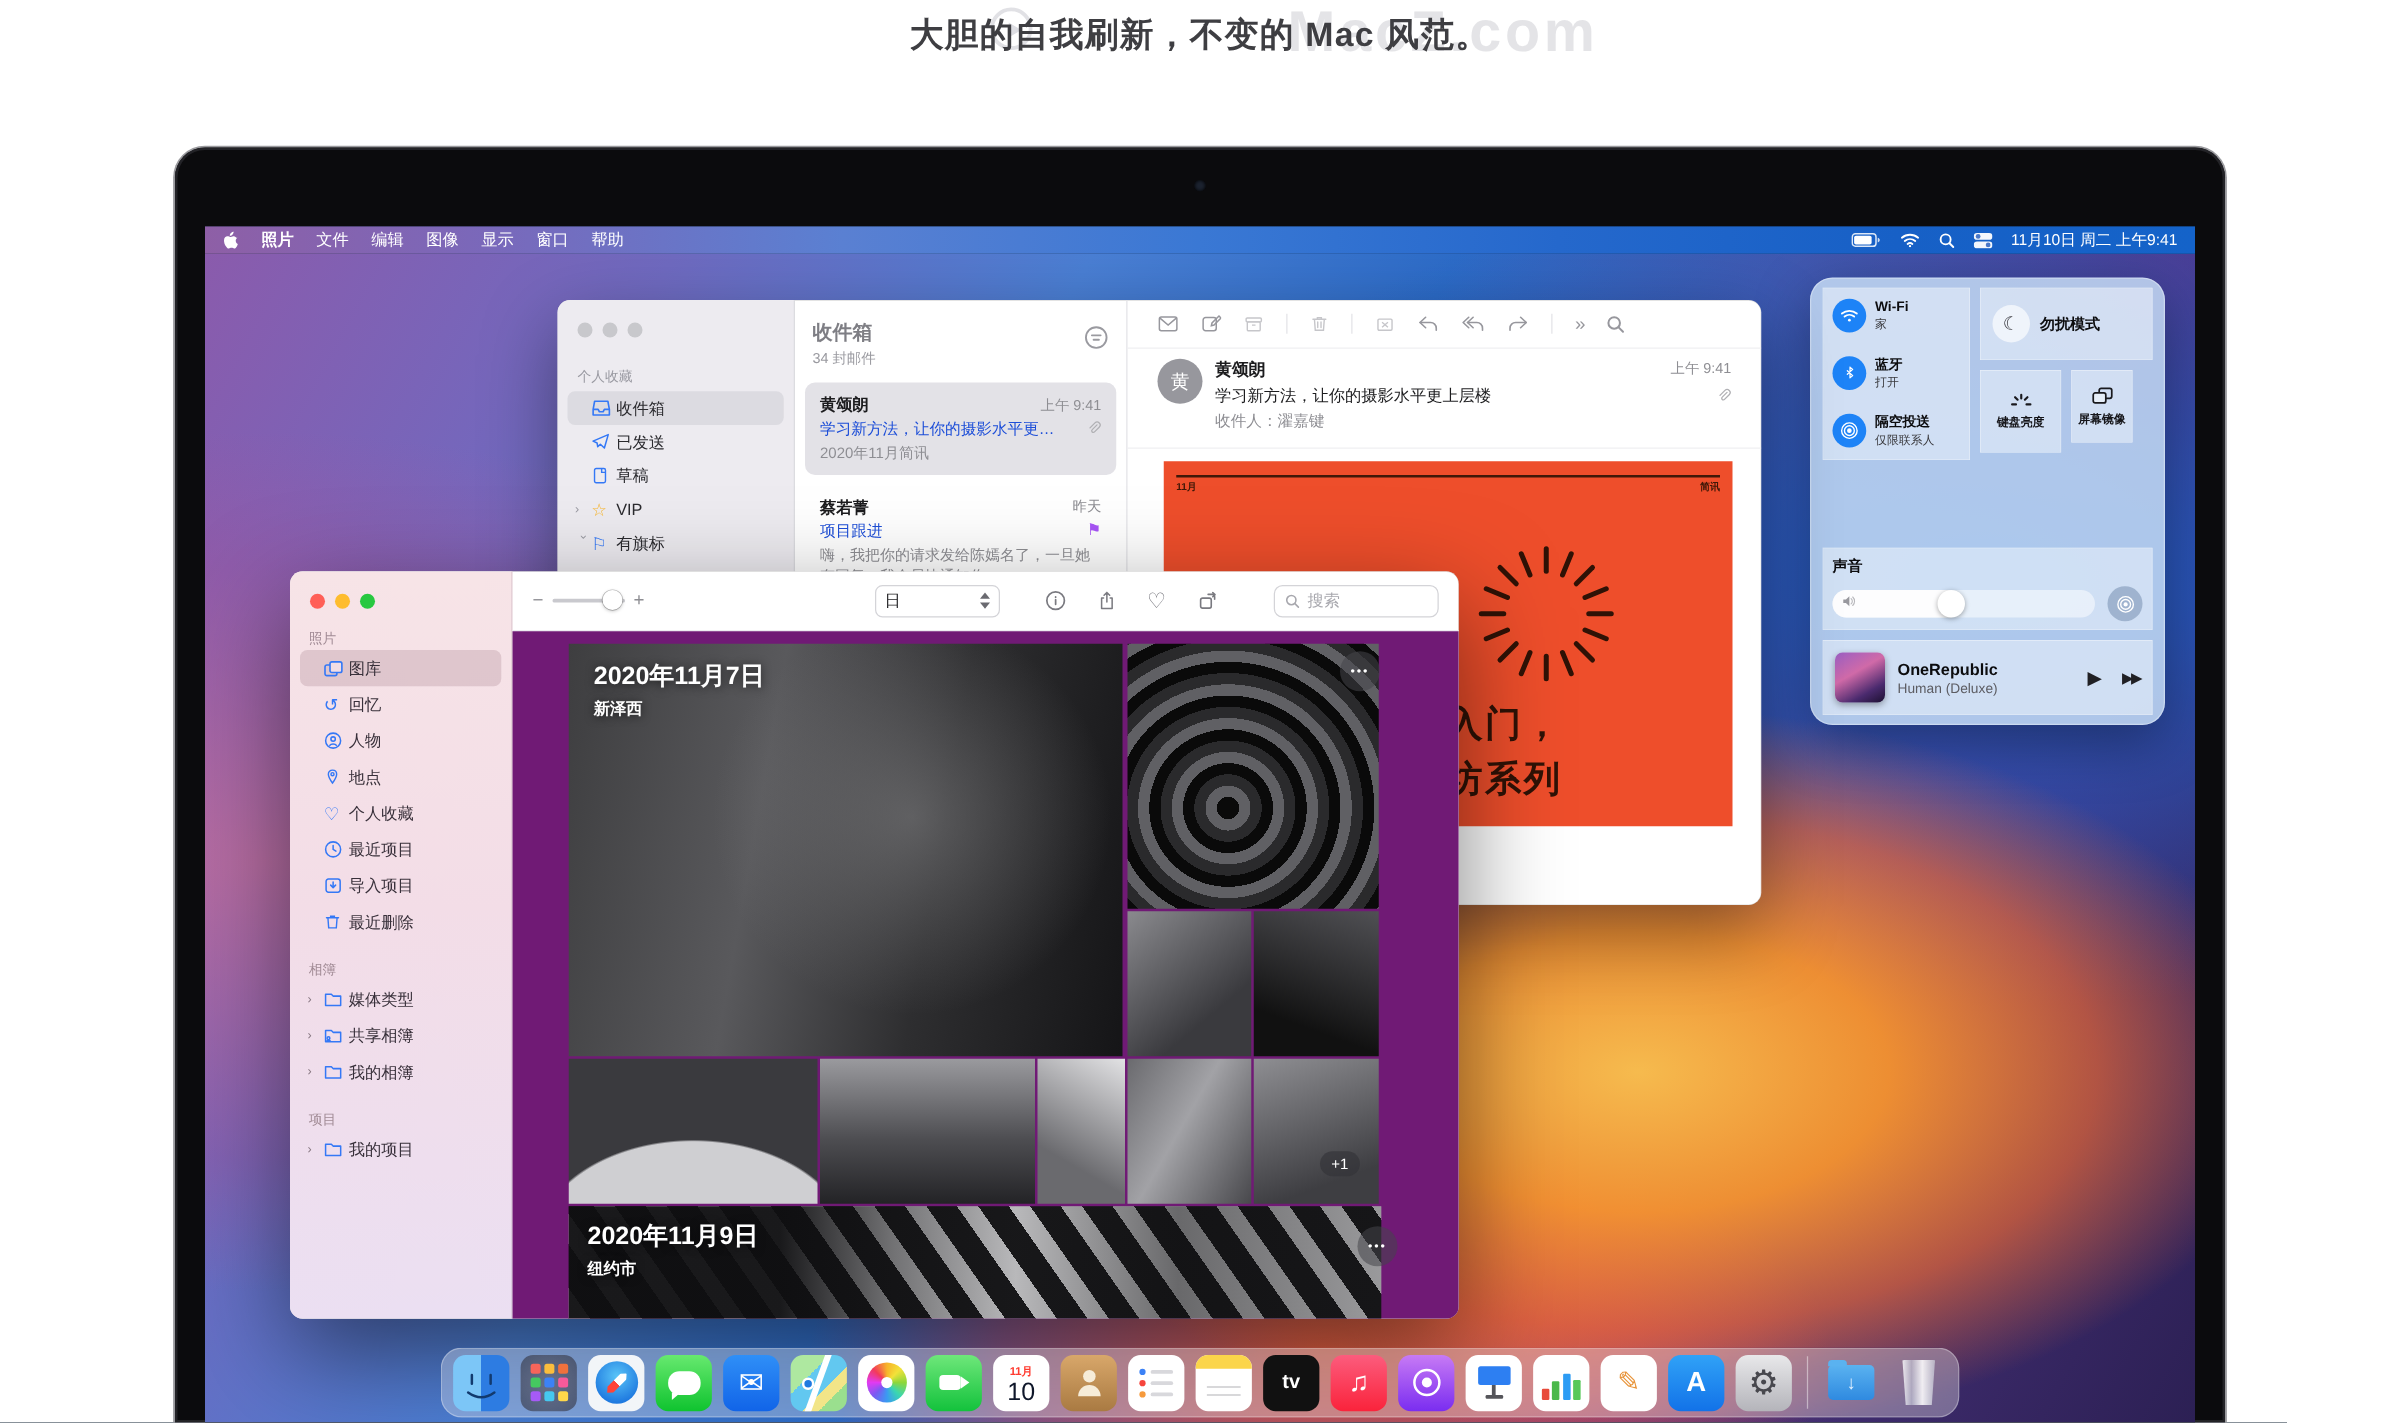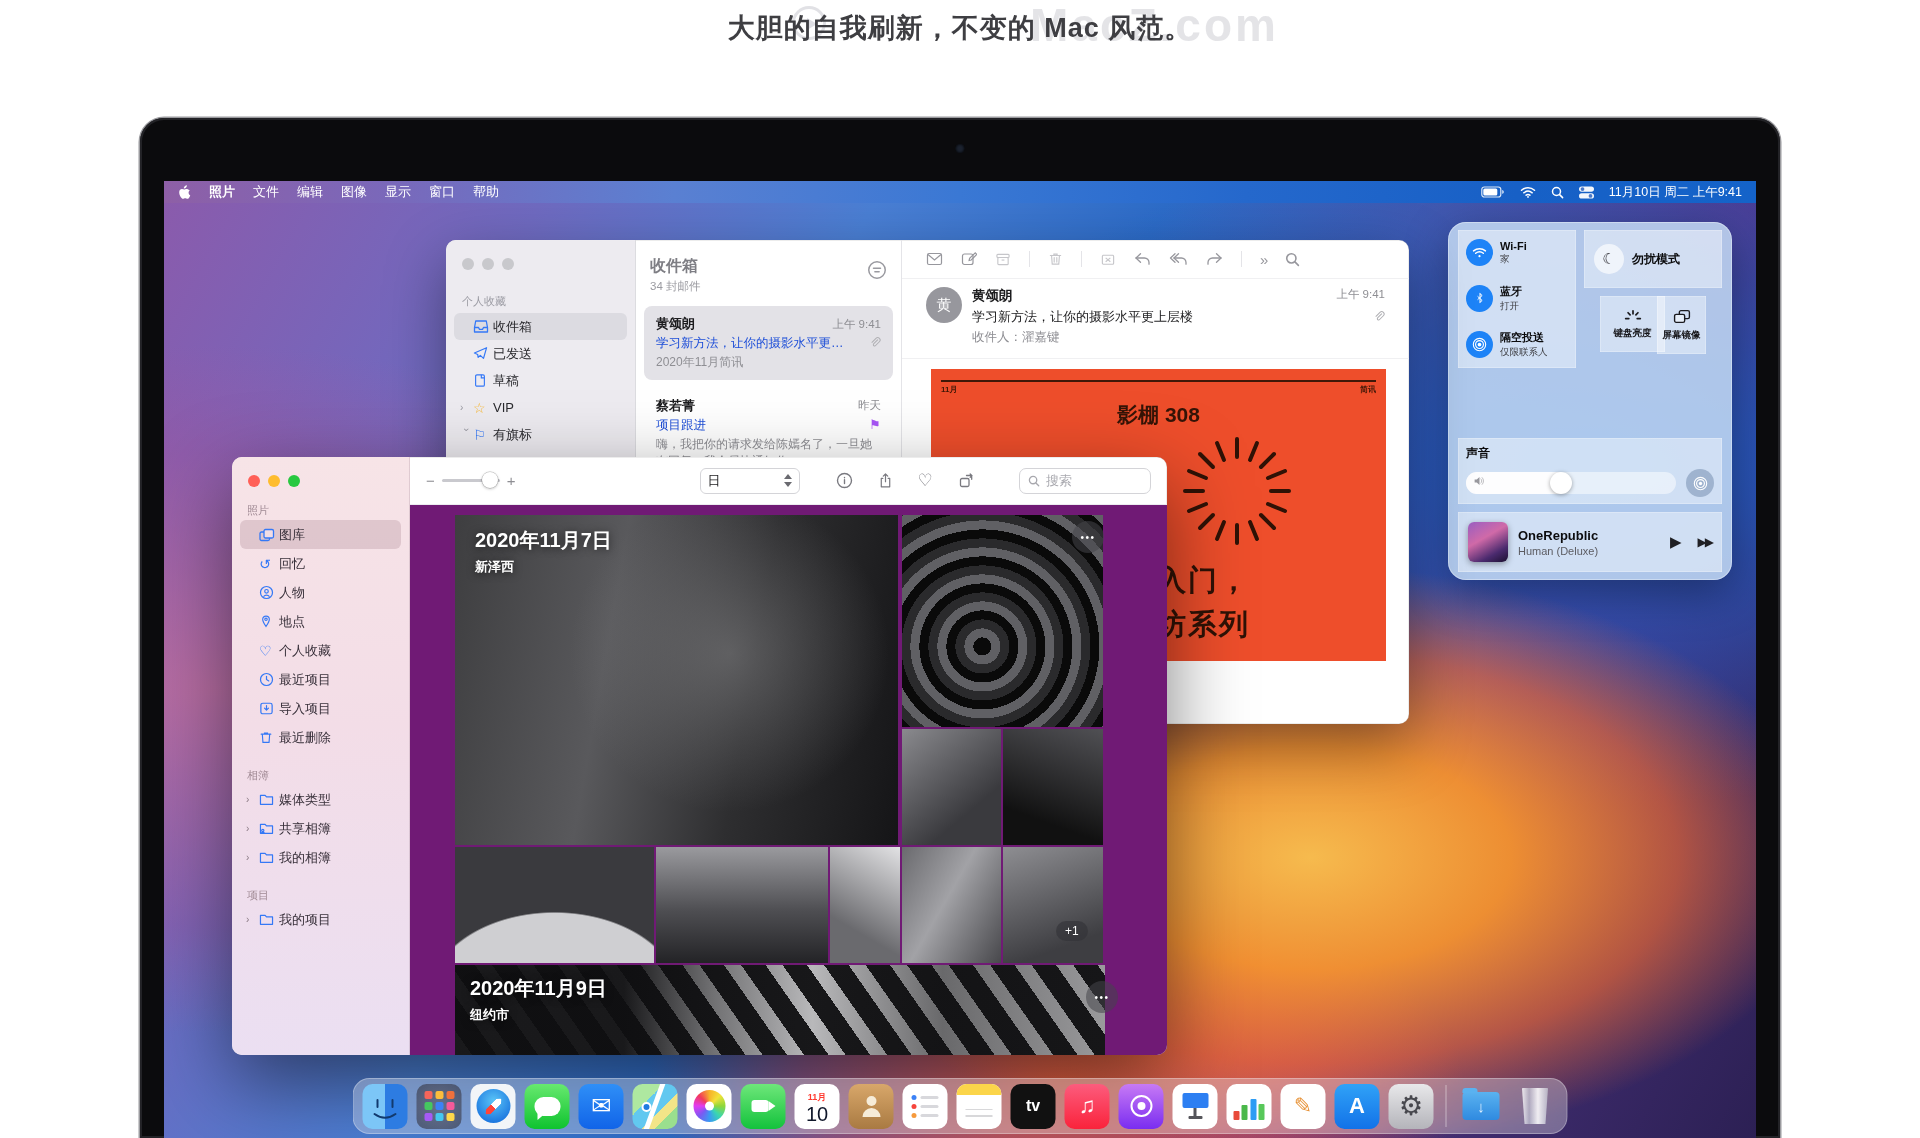--- a/index.html
+++ b/index.html
@@ -119,21 +119,21 @@
 .cc-mod{position:absolute;background:rgba(250,253,255,.45);border-radius:0;box-shadow:inset 0 0 0 .5px rgba(255,255,255,.5)}
 .cc-conn{left:10px;top:8px;width:118px;height:138px;padding:9px 0;display:flex;flex-direction:column;justify-content:space-between}
 .cc-row{display:flex;align-items:center;gap:7px;padding:0 8px}
 .cc-ic{width:27px;height:27px;border-radius:50%;background:#1d83f7;color:#fff;display:flex;align-items:center;justify-content:center;flex-shrink:0}
 .cc-t b{display:block;font-size:11px;color:#0c0c0e}
 .cc-t span{display:block;font-size:9.5px;color:#3a3a3e;margin-top:1px}
 .cc-dnd{left:136px;top:8px;width:138px;height:58px;display:flex;align-items:center;gap:8px;padding:0 10px}
 .moon-circle{width:30px;height:30px;border-radius:50%;background:rgba(255,255,255,.65);color:#3a3a40;display:flex;align-items:center;justify-content:center;font-size:15px;flex-shrink:0}
 .cc-dnd b{font-size:12px;color:#0c0c0e}
 .cc-sq{display:flex;flex-direction:column;align-items:center;justify-content:center;gap:5px;font-size:9.5px;color:#16161a;font-weight:600}
-.cc-kb{left:152px;top:74px;width:65px;height:56px}
+.cc-kb{left:136px;top:74px;width:65px;height:66px}
 .cc-mir{left:209px;top:74px;width:49px;height:58px}
 .cc-display{left:10px;top:148px;width:264px;height:60px;padding:7px 8px}
 .cc-sound{left:10px;top:216px;width:264px;height:66px;padding:7px 8px}
 .cc-label{font-size:12px;font-weight:700;color:#0c0c0e}
 .slider{position:relative;height:22px;border-radius:11px;background:rgba(255,255,255,.5);margin-top:7px}
 .s-fill{position:relative;height:100%;border-radius:11px 0 0 11px;background:#fdfdfe}
 .s-fill::after{content:"";position:absolute;right:-11px;top:0;width:22px;height:22px;border-radius:50%;background:#fff;box-shadow:0 1px 4px rgba(0,0,0,.35)}
 .sl-ic{position:absolute;left:7px;top:3px;z-index:2;color:#98989e;font-size:12px}
 .snd-wrap{display:flex;align-items:center;gap:10px}
 .snd-wrap .slider{flex:1}
@@ -428,21 +428,20 @@
               <div>上午 9:41</div>
               <span class="clip-ic"><svg width="12" height="13" viewBox="0 0 16 16" fill="none" stroke="#b0b0b4" stroke-width="1.4" stroke-linecap="round">
                     <path d="M11.5 4.5 6.4 9.6a1.7 1.7 0 1 0 2.4 2.4l5-5A3.2 3.2 0 0 0 9.3 2.4L4 7.7"></path>
                   </svg></span>
             </div>
           </div>
           <div class="poster">
             <div class="p-rule"></div>
             <div class="p-corner-l">11月</div>
             <div class="p-corner-r">简讯</div>
-            <div class="p-title">影棚 308</div>
             <span class="sunburst">
               <svg width="120" height="120" viewBox="0 0 120 120" stroke="#2f1206" stroke-width="4" stroke-linecap="round">
                 <g transform="translate(60,60)">
                   <line x1="0" y1="-52" x2="0" y2="-34"></line>
                     <line x1="0" y1="52" x2="0" y2="34"></line>
                   <line x1="-52" y1="0" x2="-34" y2="0"></line>
                     <line x1="52" y1="0" x2="34" y2="0"></line>
                   <line x1="-37" y1="-37" x2="-24" y2="-24"></line>
                     <line x1="37" y1="-37" x2="24" y2="-24"></line>
                   <line x1="-37" y1="37" x2="-24" y2="24"></line>

